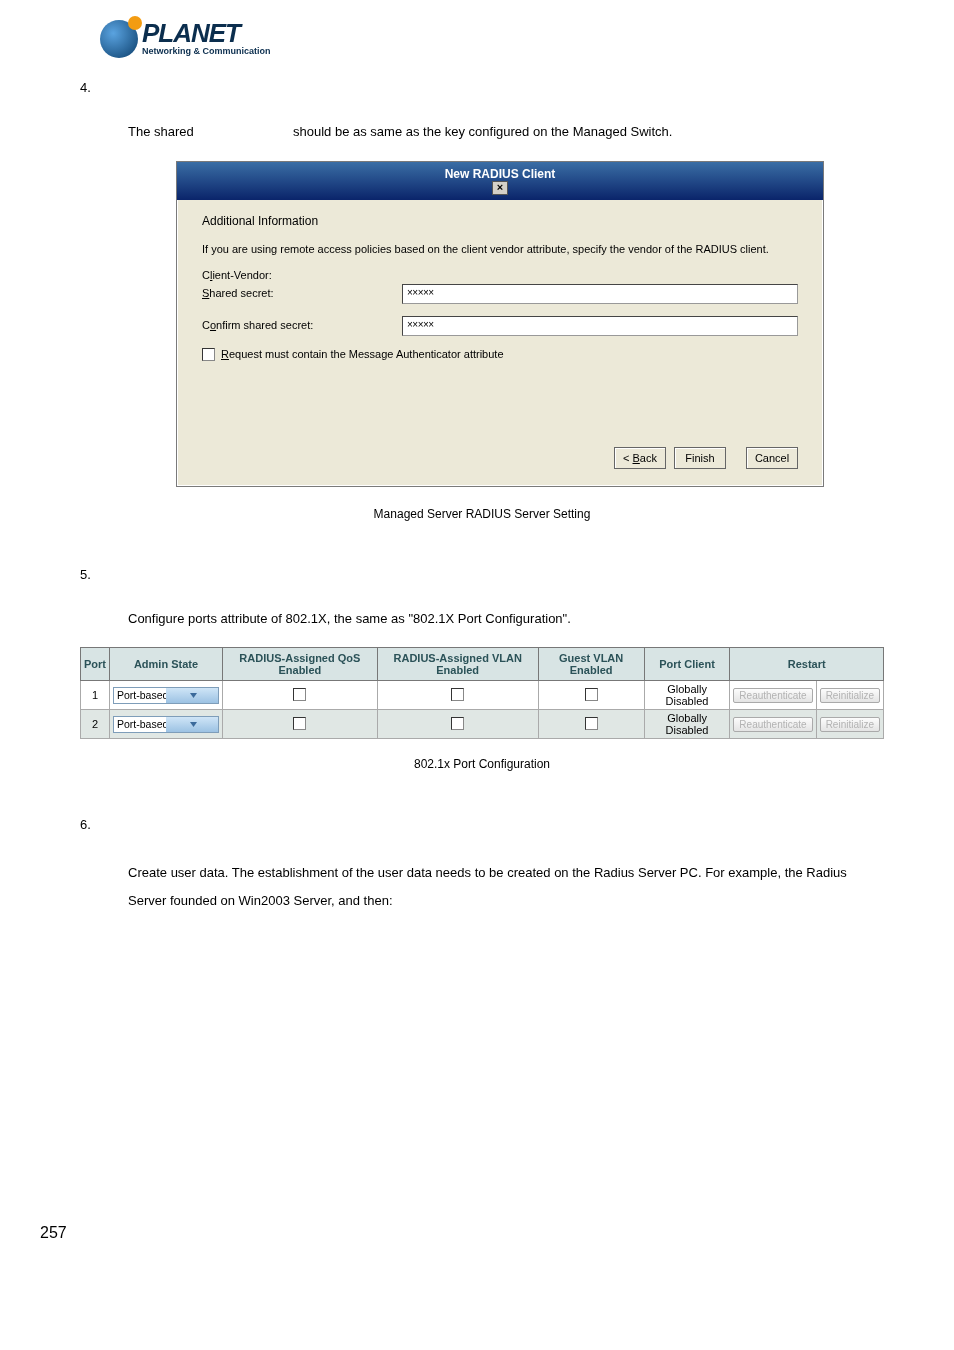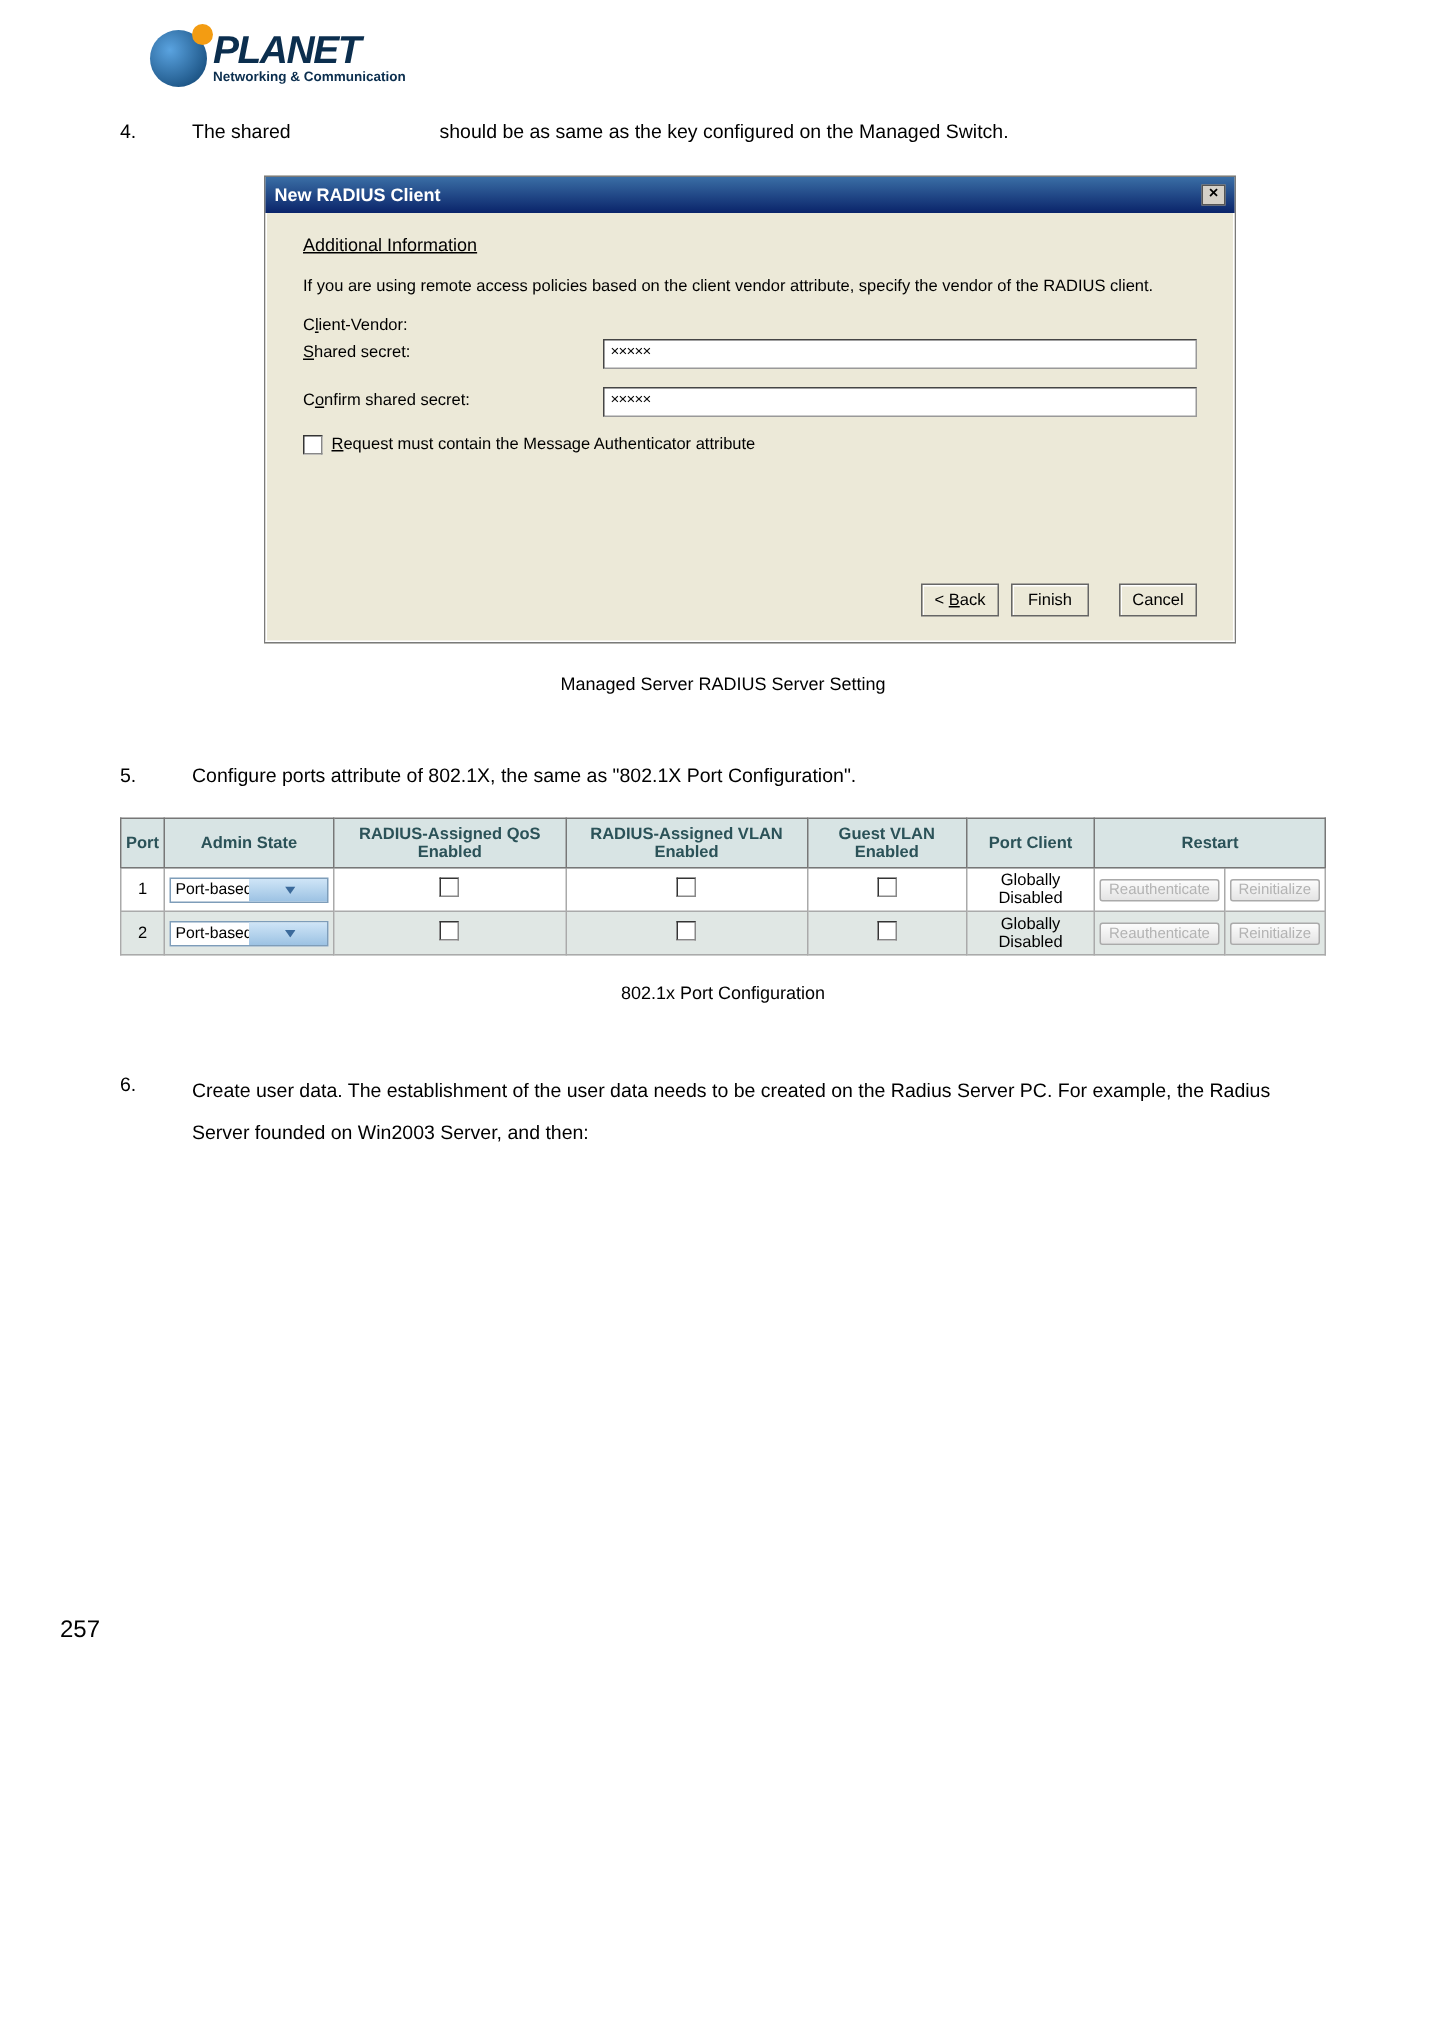--- a/index.html
+++ b/index.html
@@ -57,20 +57,21 @@
     display: flex;
     margin-bottom: 18px;
     line-height: 1.6;
   }
   .step-num {
     width: 48px;
     flex-shrink: 0;
   }
   .step-body {
     flex: 1;
+    margin-top: 44px;
   }
   .dialog-wrap {
     margin-left: 96px;
     margin-right: 60px;
     margin-bottom: 20px;
   }
   .dialog {
     border: 1px solid #7a7a7a;
     background: #ece9d8;
     font-family: Tahoma, sans-serif;
@@ -78,20 +79,21 @@
   }
   .dialog-title {
     background: linear-gradient(#3a6ea5, #0a246a);
     color: #fff;
     font-weight: 700;
     font-size: 12px;
     padding: 5px 6px;
     display: flex;
     justify-content: space-between;
     align-items: center;
+    flex-direction: column;
   }
   .dialog-close {
     width: 16px; height: 14px;
     background: #d4d0c8;
     border: 1px solid #555;
     color: #000;
     font-family: Arial, sans-serif;
     font-weight: 700;
     font-size: 11px;
     line-height: 11px;
@@ -100,21 +102,20 @@
   }
   .dialog-body {
     padding: 14px 24px 16px 24px;
     border: 1px solid #fff;
     border-top: none;
   }
   .dialog-section {
     font-size: 12px;
     margin-bottom: 14px;
     color: #000;
-    text-decoration: underline;
   }
   .dialog-desc {
     margin-bottom: 12px;
     line-height: 1.35;
     color: #000;
   }
   .dlg-label {
     margin-bottom: 3px;
   }
   .combo {

